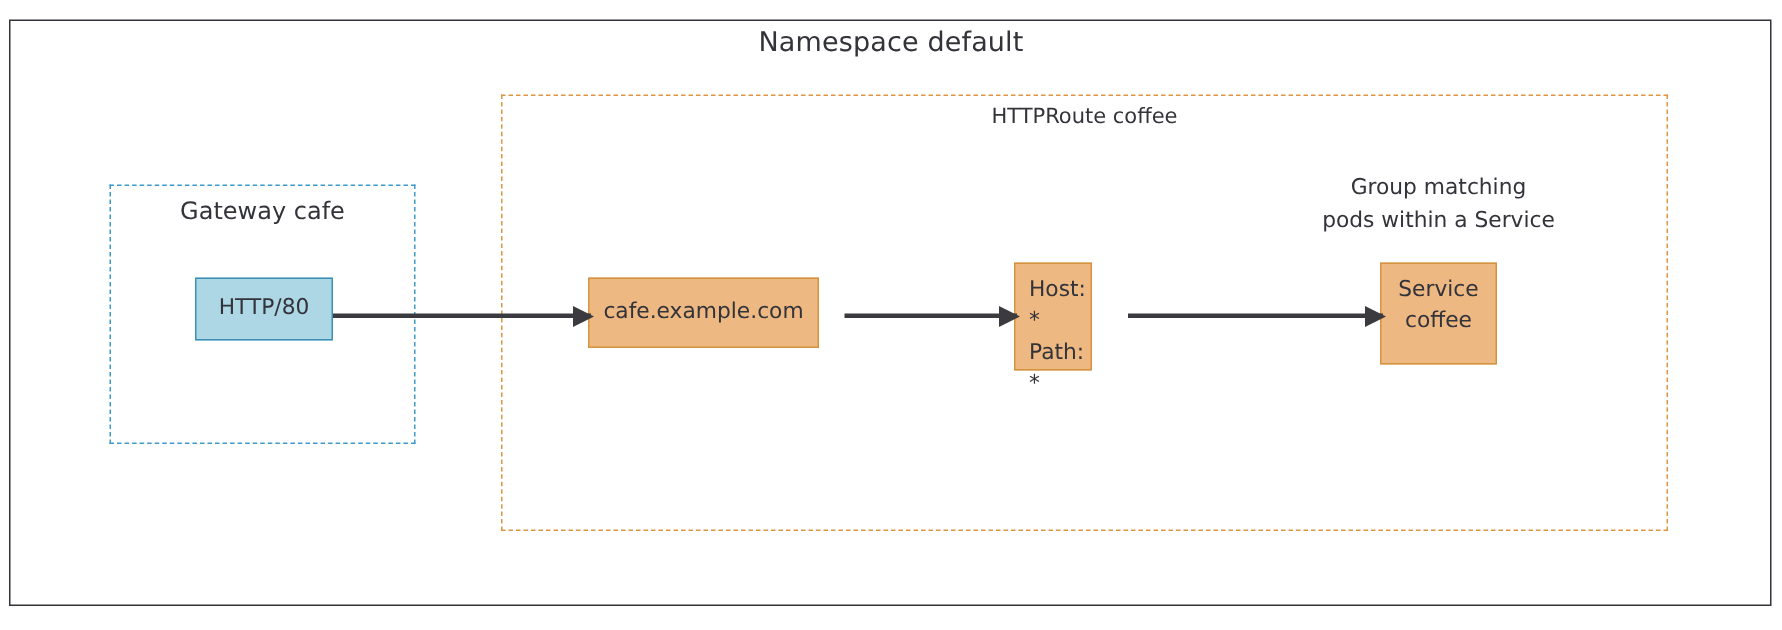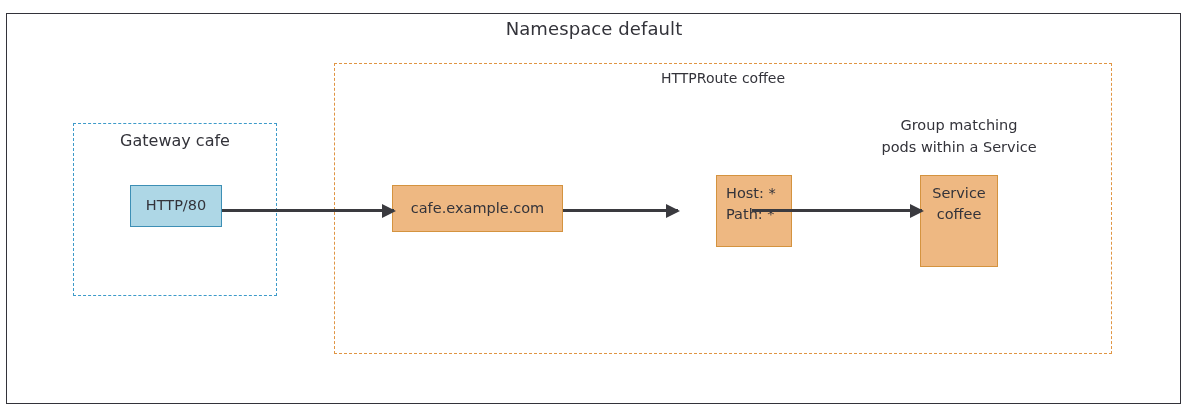--- a/index.html
+++ b/index.html
@@ -102,23 +102,23 @@
   .node.orange {
     background: #eeb882;
     border: 1.6px solid #d4933f;
   }
   .node.top-align {
     align-items: flex-start;
     padding-top: 7px;
   }
 
   #node-http80   { left: 130px; top: 185px; width: 92px;  height: 42px; }
-  #node-cafe     { left: 392px; top: 185px; width: 171px; height: 47px; }
-  #node-match    { left: 716px; top: 175px; width: 76px;  height: 72px; text-align: left; padding-left: 9px; justify-content: flex-start; }
-  #node-service  { left: 920px; top: 175px; width: 78px;  height: 92px; }
+  #node-cafe     { left: 392px; top: 185px; width: 154px; height: 47px; }
+  #node-match    { left: 676px; top: 175px; width: 52px;  height: 72px; text-align: left; padding-left: 9px; justify-content: flex-start; }
+  #node-service  { left: 920px; top: 175px; width: 78px;  height: 68px; }
 
   
   .callout {
     position: absolute;
     font-size: 14.5px;
     color: #33333a;
     text-align: center;
     line-height: 1.5;
     white-space: pre-line;
   }

